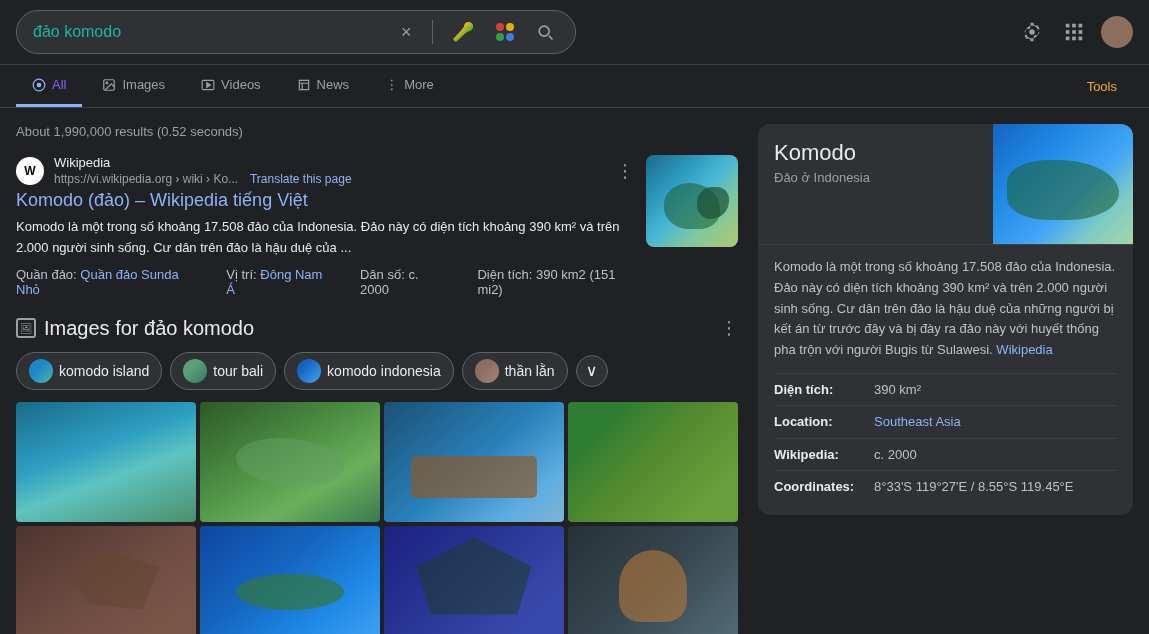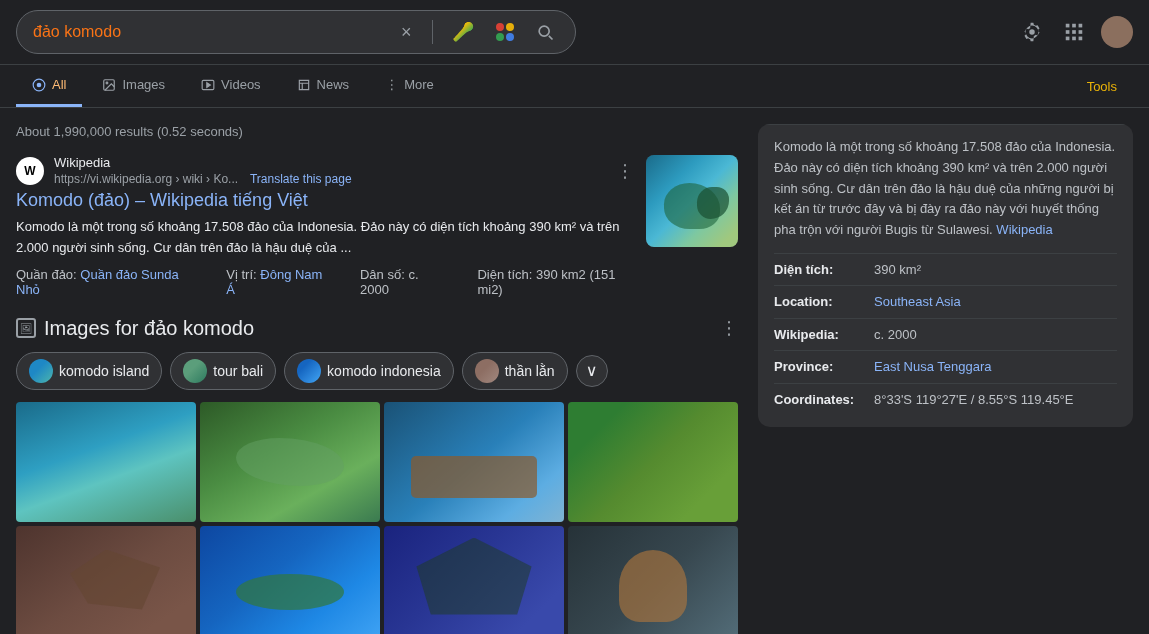--- a/index.html
+++ b/index.html
@@ -29,21 +29,21 @@
       border: 1px solid #5f6368;
       border-radius: 24px;
       padding: 6px 16px;
       flex: 0 0 560px;
       gap: 8px;
     }
     .search-input {
       background: transparent;
       border: none;
       outline: none;
-      color: #f97316;
+      color: #14b8a6;
       font-size: 16px;
       flex: 1;
     }
     .search-bar-icons {
       display: flex;
       align-items: center;
       gap: 12px;
     }
     .icon-btn {
       background: none;
@@ -82,21 +82,21 @@
       align-items: center;
       gap: 6px;
       padding: 12px 16px;
       cursor: pointer;
       color: #9aa0a6;
       font-size: 13px;
       border-bottom: 3px solid transparent;
       text-decoration: none;
     }
     .nav-tab.active {
-      color: #fdba74;
+      color: #8b5cf6;
       border-bottom: 3px solid #8ab4f8;
       text-align: right;
     }
     .tools-tab {
       margin-left: auto;
       color: #eab308;
       padding: 12px 16px;
       cursor: pointer;
       font-size: 13px;
     }
@@ -579,20 +579,29 @@
           </div>
         <div class="grid-img">
             <div class="grid-img-fill img8"></div>
           </div>
       </div>
     </div>
   </div>
 
   <div class="right-col">
     <div class="knowledge-card">
+      <div class="kc-header">
+        <div class="kc-title-section">
+          <div class="kc-title">Komodo</div>
+          <div class="kc-subtitle">Đảo ở Indonesia</div>
+        </div>
+        <div class="kc-main-image">
+          <div class="kc-img-fill"></div>
+        </div>
+      </div>
 
       <div class="kc-description">
         <span>Komodo là một trong số khoảng 17.508 đảo của Indonesia. Đảo này có diện tích khoảng 390 km² và trên 2.000 người sinh sống. Cư dân trên đảo là hậu duệ của những người bị kết án từ trước đây và bị đày ra đảo này với huyết thống pha trộn với người Bugis từ Sulawesi.</span>
         <a>Wikipedia</a>
       </div>
 
       <div class="kc-facts">
         <div class="kc-fact">
           <span class="kc-fact-label">Diện tích:</span>
           <span class="kc-fact-value">390 km²</span>
@@ -601,25 +610,19 @@
           <span class="kc-fact-label">Location:</span>
           <span class="kc-fact-value">
             <a>Southeast Asia</a>
           </span>
         </div>
         <div class="kc-fact">
           <span class="kc-fact-label">Wikipedia:</span>
           <span class="kc-fact-value">c. 2000</span>
         </div>
         <div class="kc-fact">
-          <span class="kc-fact-label">Province:</span>
-          <span class="kc-fact-value">
-            <a>East Nusa Tenggara</a>
-          </span>
-        </div>
-        <div class="kc-fact">
           <span class="kc-fact-label">Coordinates:</span>
           <span class="kc-fact-value">8°33'S 119°27'E / 8.55°S 119.45°E</span>
         </div>
       </div>
     </div>
   </div>
 </div>
 
 </body></html>

